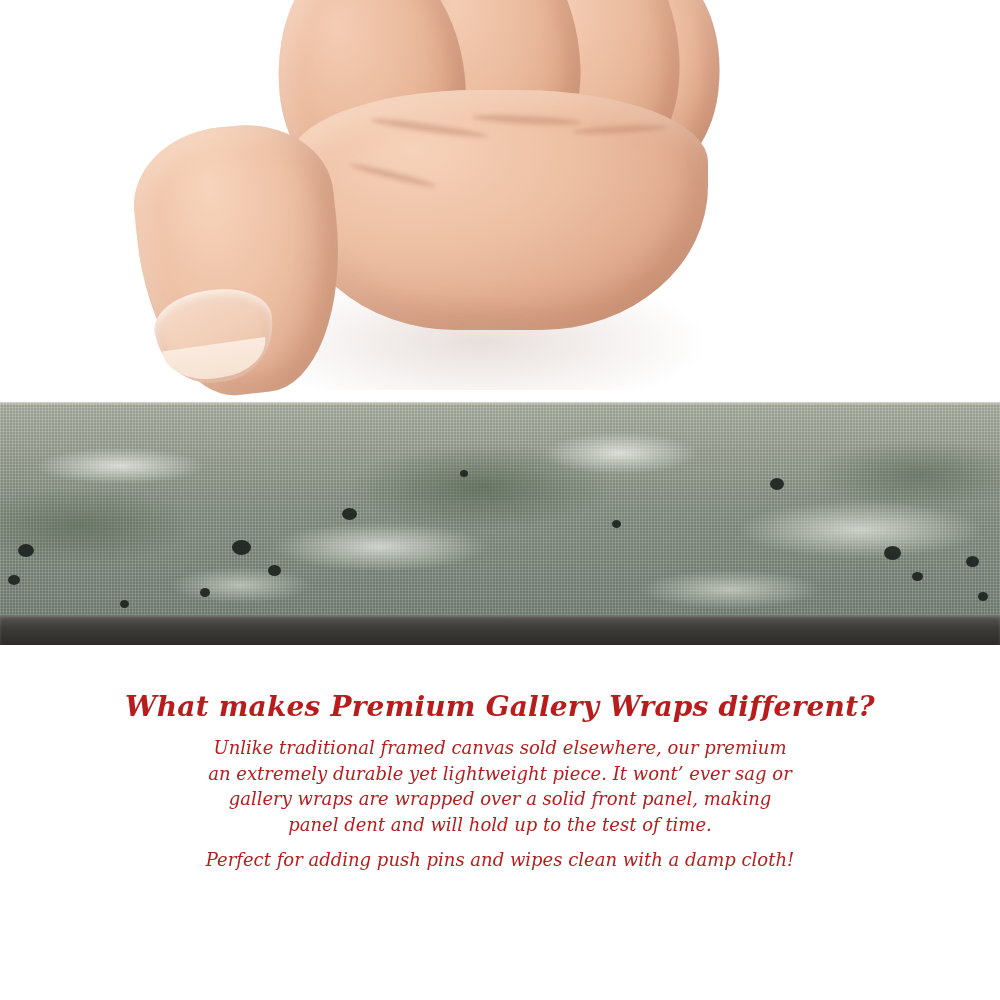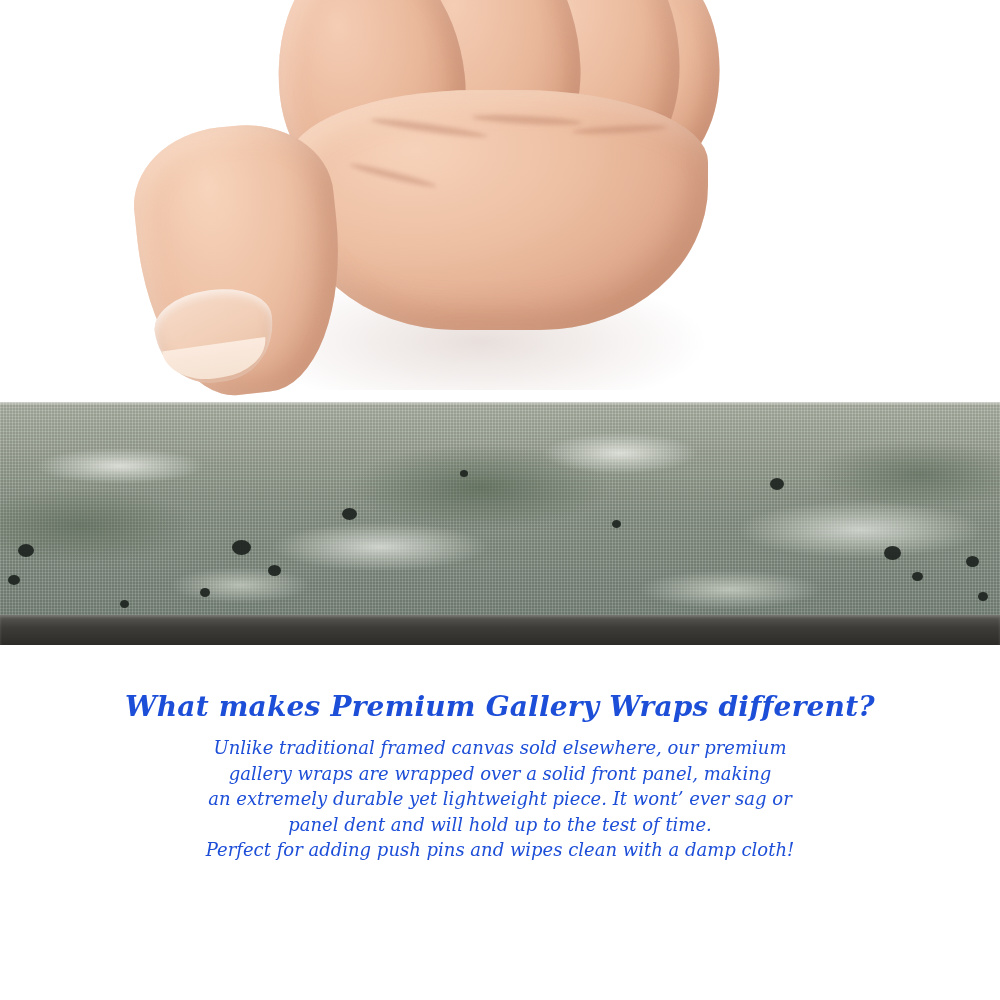--- a/index.html
+++ b/index.html
@@ -185,36 +185,37 @@
     background: linear-gradient(180deg, rgba(255,255,255,0.55), rgba(255,255,255,0));
   }
 
   
   .caption {
     position: absolute;
     left: 0;
     top: 690px;
     width: 1000px;
     text-align: center;
-    color: #1d4ed8;
+    color: #b91c1c;
     font-family: "DejaVu Serif", serif;
     font-style: italic;
   }
   .caption-title {
     font-size: 28px;
     font-weight: 700;
     letter-spacing: 0.2px;
     margin-bottom: 12px;
   }
   .caption-line {
     font-size: 18px;
     line-height: 1.42;
     font-weight: 400;
   }
   .caption-line.last {
+    margin-top: 10px;
   }
 </style>
 </head>
 <body>
 
 <div class="page">
 
   <div class="photo-area">
 
     <div class="hand">
@@ -255,19 +256,19 @@
         <div class="spatter" style="left: 978px; top: 592px; width: 10px; height: 9px;"></div>
         <div class="spatter" style="left: 612px; top: 520px; width: 9px; height: 8px;"></div>
         <div class="spatter" style="left: 460px; top: 470px; width: 8px; height: 7px;"></div>
         <div class="spatter" style="left: 120px; top: 600px; width: 9px; height: 8px;"></div>
       </div>
   </div>
 
   <div class="caption">
     <div class="caption-title">What makes Premium Gallery Wraps different?</div>
     <div class="caption-line">Unlike traditional framed canvas sold elsewhere, our premium</div>
+    <div class="caption-line">an extremely durable yet lightweight piece. It wont’ ever sag or</div>
     <div class="caption-line">gallery wraps are wrapped over a solid front panel, making</div>
-    <div class="caption-line">an extremely durable yet lightweight piece. It wont’ ever sag or</div>
     <div class="caption-line">panel dent and will hold up to the test of time.</div>
     <div class="caption-line last">Perfect for adding push pins and wipes clean with a damp cloth!</div>
   </div>
 
 </div>
 
 </body></html>

